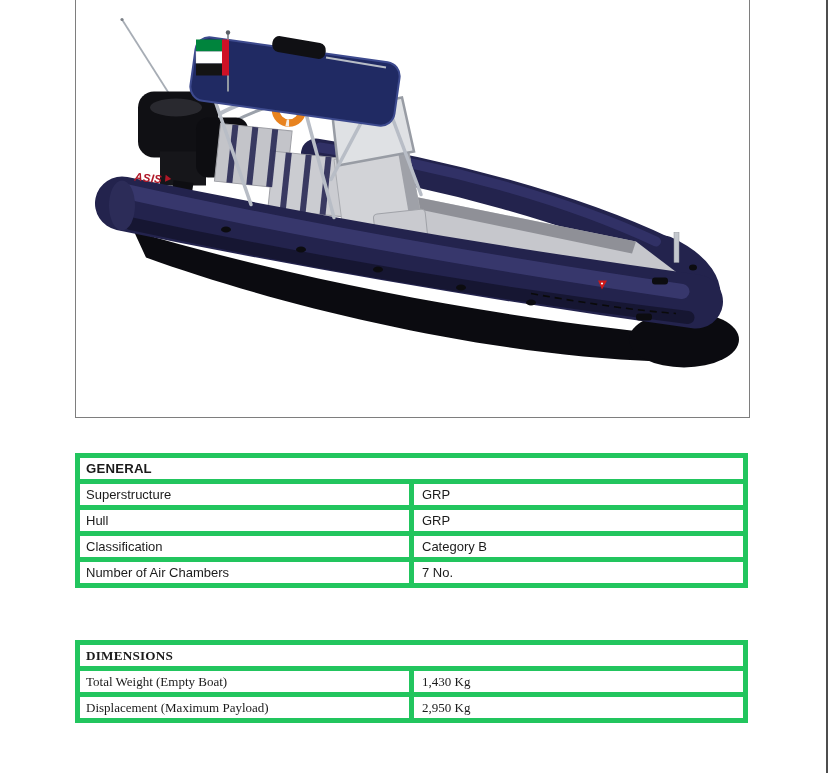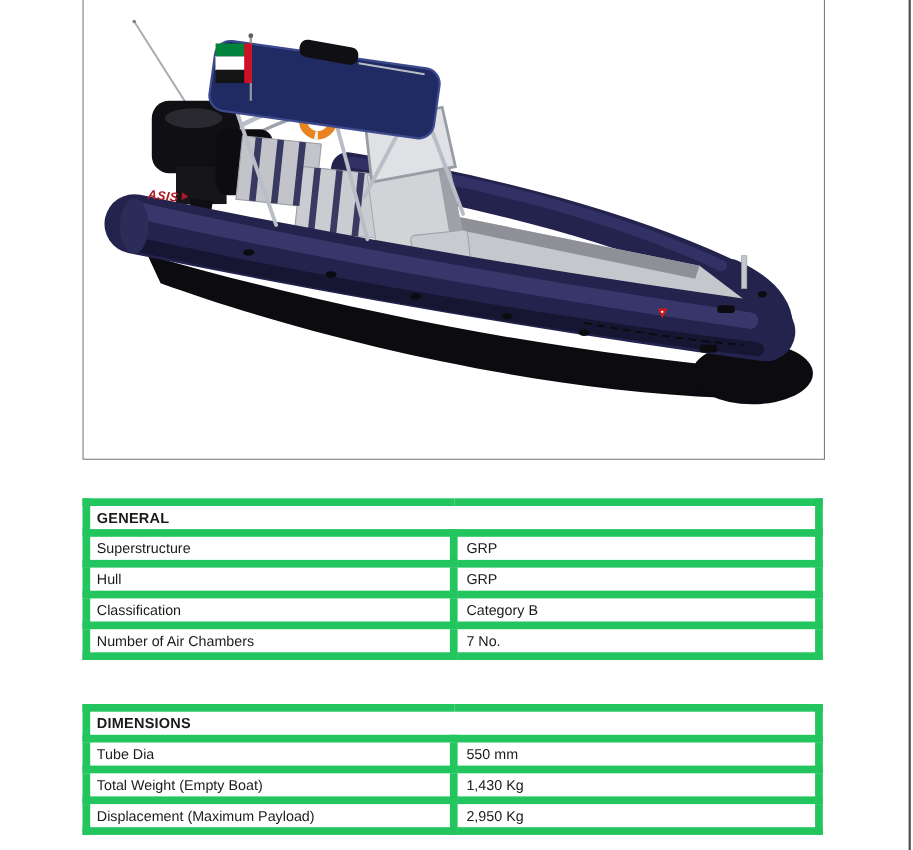--- a/index.html
+++ b/index.html
@@ -14,28 +14,28 @@
     border:1px solid #7e7e7e;box-sizing:border-box;background:#fff;
   }
   .image-box svg{display:block;width:100%;height:100%;}
   table.spec{
     position:absolute;left:75px;width:673px;
     border-collapse:collapse;table-layout:fixed;
     background:#fff;border:1px solid #6d6d6d;
     font-size:13px;color:#1b1b1b;
   }
   table.spec th, table.spec td{
-    border:7px solid #22c55e;height:21px;
+    border:5px solid #22c55e;height:21px;
     padding:0 4px 0 6px;text-align:left;vertical-align:middle;
     white-space:nowrap;overflow:hidden;font-weight:normal;
   }
   table.spec th{font-weight:bold;font-size:13.2px;letter-spacing:.2px;}
   table.spec td.val{padding-left:8px;}
   #general-table{top:453px;}
-  #dimensions-table{top:640px;}
+  #dimensions-table{top:640px;font-family:Liberation Serif, serif;}
   col.c1{width:334px;}
 </style>
 </head>
 <body>
 
 <div class="page-edge" style="left:826px;background:#4d4d4d;"></div>
 
 <div class="image-box">
   <svg viewBox="0 0 673 417" role="img" aria-label="3D render of a rigid inflatable boat with navy tubes, centre console, T-top canopy, outboard motor and UAE flag">
 
@@ -185,24 +185,20 @@
 <table class="spec" id="dimensions-table">
   <colgroup>
       <col class="c1">
       <col>
     </colgroup>
   <tbody>
       <tr>
     <th colspan="2">DIMENSIONS</th>
   </tr>
   <tr>
-    <td>Tube Dia</td>
-    <td class="val">550 mm</td>
-  </tr>
-  <tr>
     <td>Total Weight (Empty Boat)</td>
     <td class="val">1,430 Kg</td>
   </tr>
   <tr>
     <td>Displacement (Maximum Payload)</td>
     <td class="val">2,950 Kg</td>
   </tr>
 </tbody>
   </table>
 

